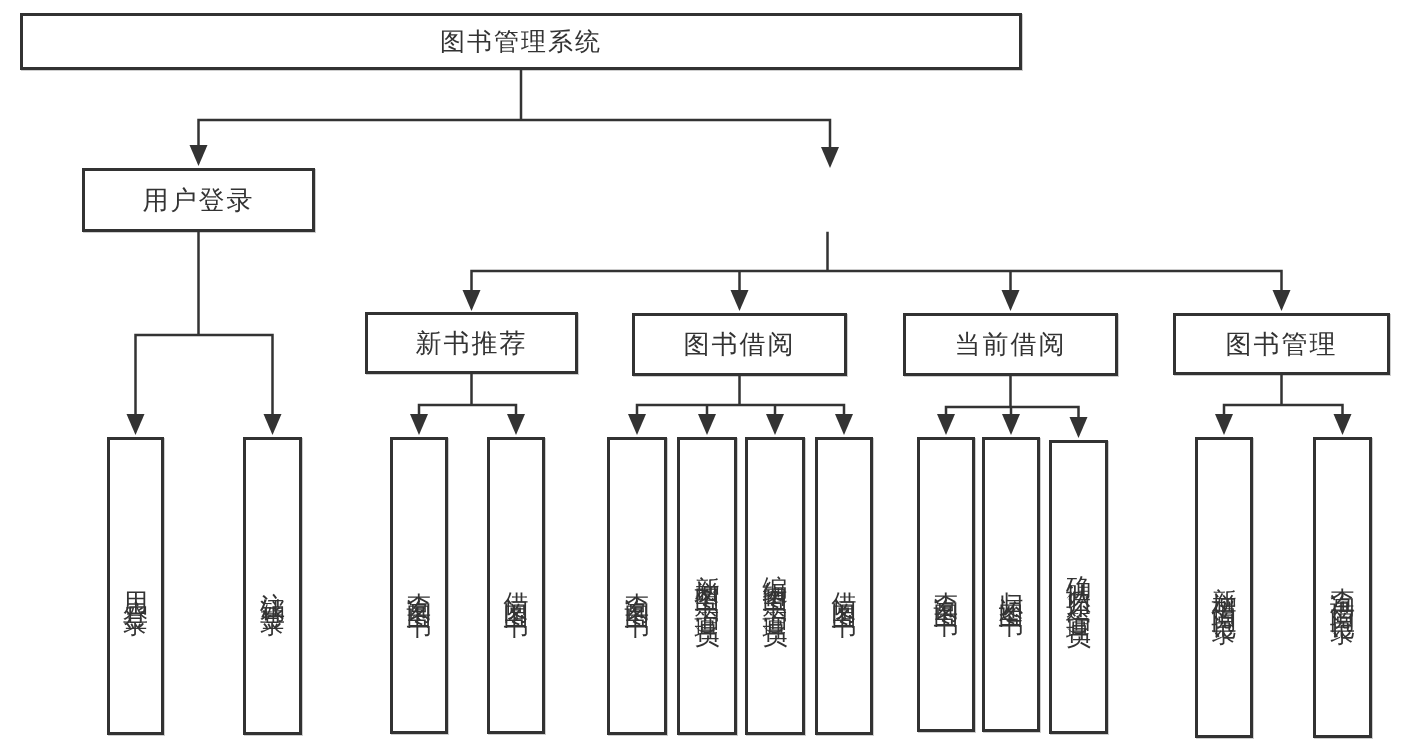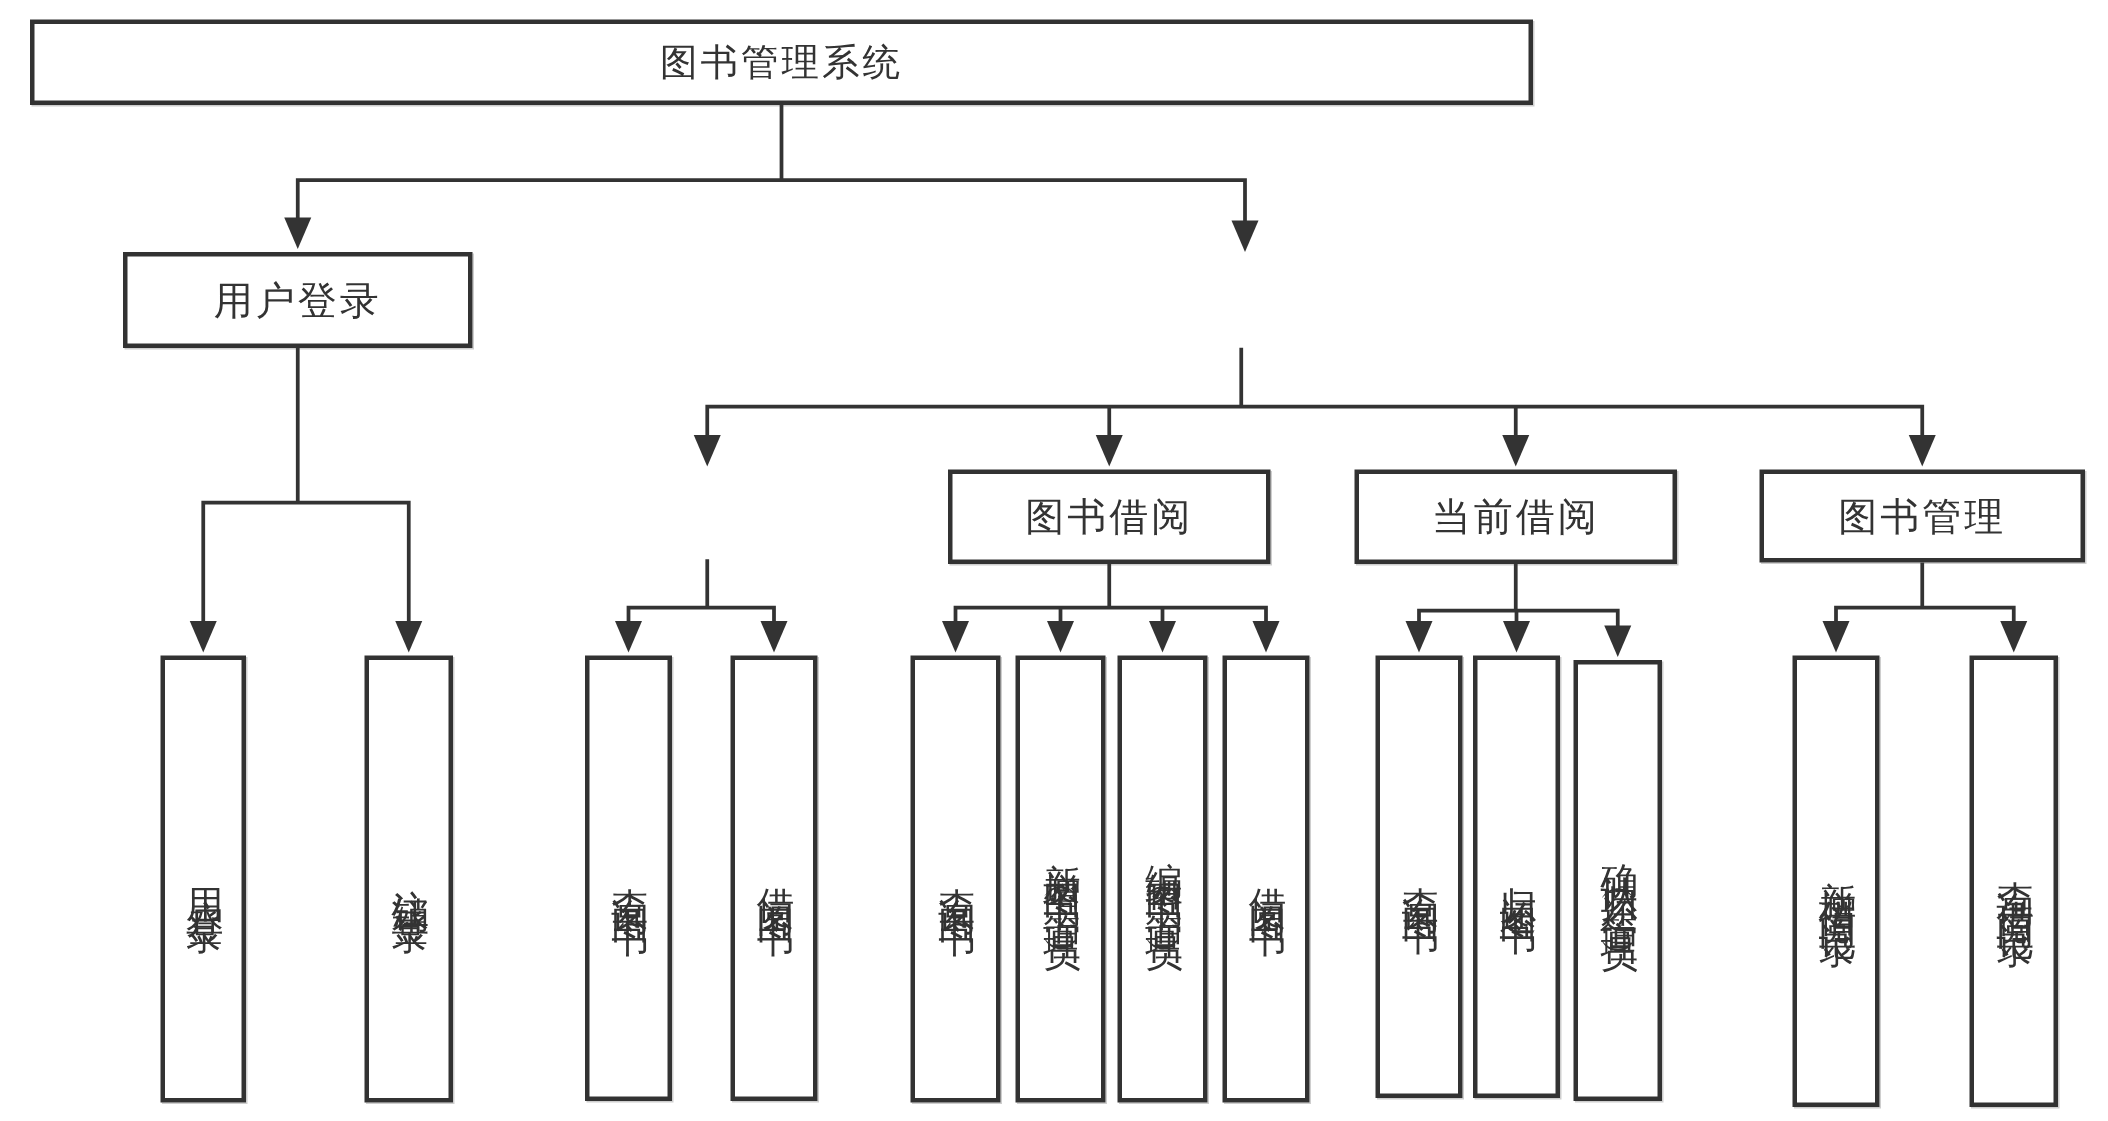--- a/index.html
+++ b/index.html
@@ -131,20 +131,23 @@
 
   <div class="node" style="left:20px; top:13px; width:1002px; height:57px;">
     <span class="hlabel root-label">图书管理系统</span>
   </div>
 
   <div class="node" style="left:82px; top:168px; width:233px; height:64px;">
     <span class="hlabel">用户登录</span>
   </div>
 
 
+  <div class="node" style="left:365px; top:312px; width:213px; height:62px;">
+    <span class="hlabel">新书推荐</span>
+  </div>
 
   <div class="node" style="left:632px; top:313px; width:215px; height:63px;">
     <span class="hlabel">图书借阅</span>
   </div>
 
   <div class="node" style="left:903px; top:313px; width:215px; height:63px;">
     <span class="hlabel">当前借阅</span>
   </div>
 
   <div class="node" style="left:1173px; top:313px; width:217px; height:62px;">

